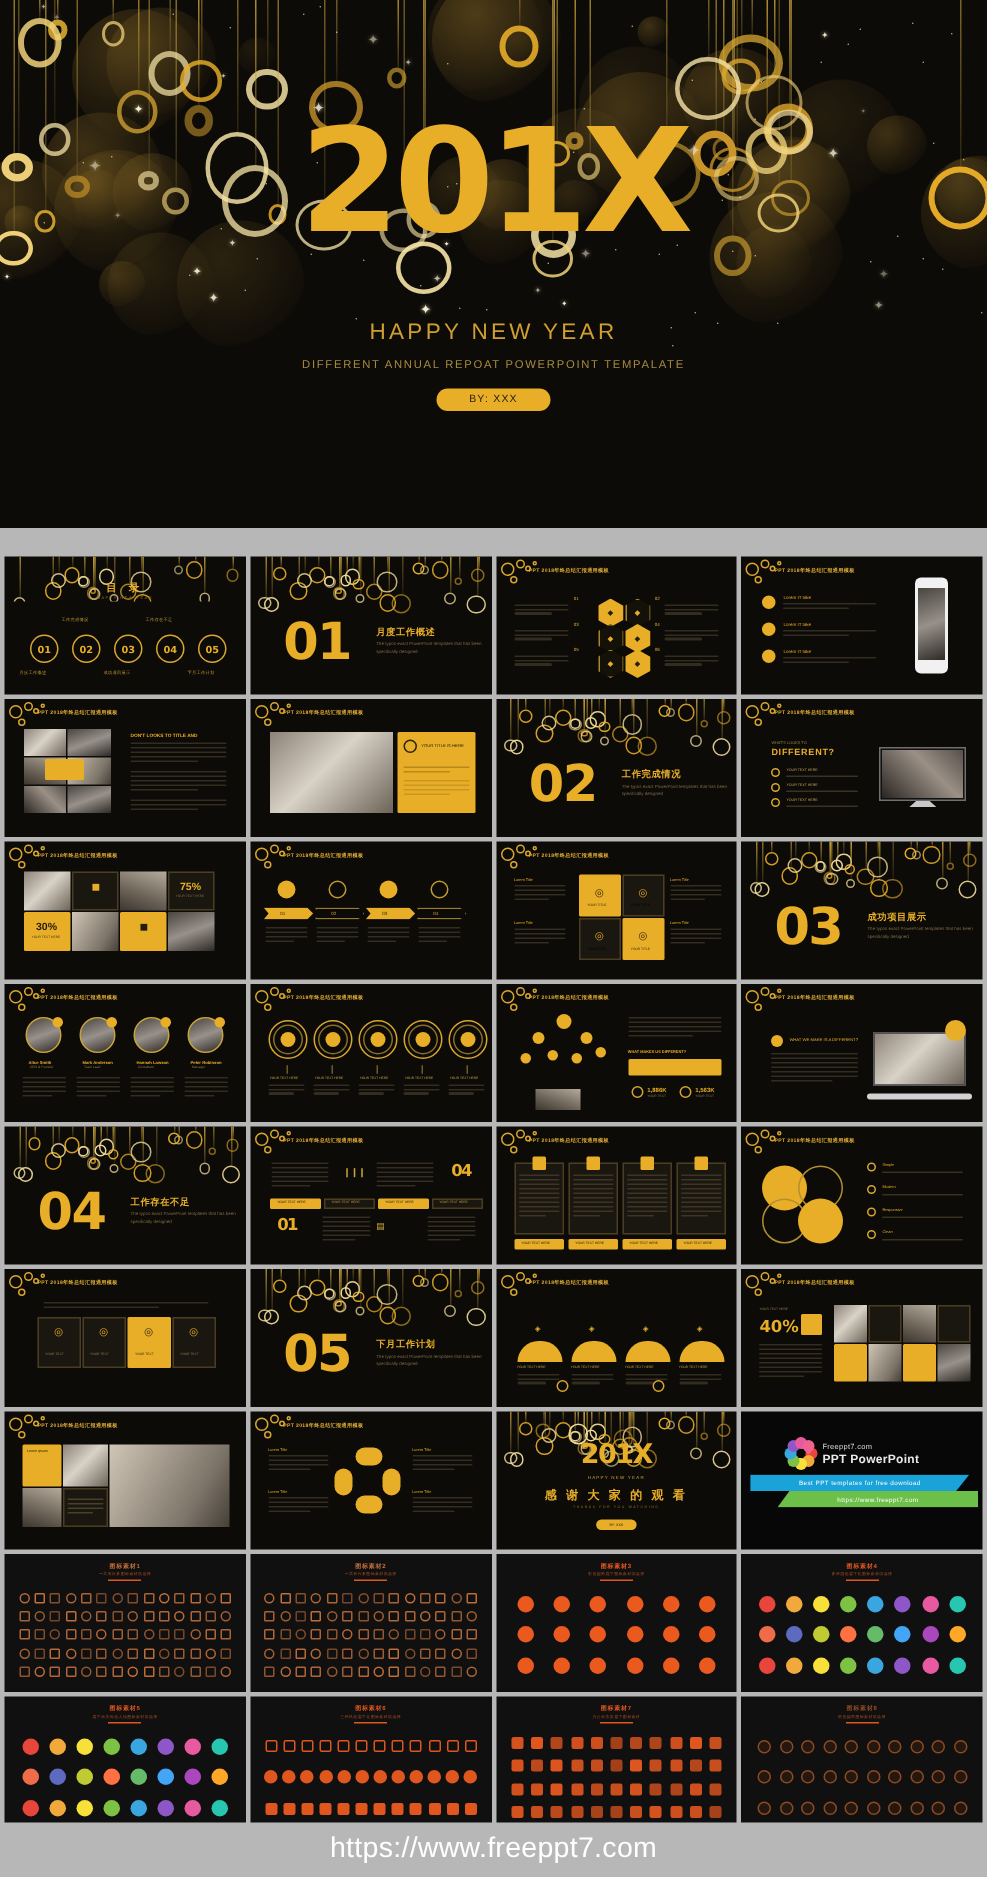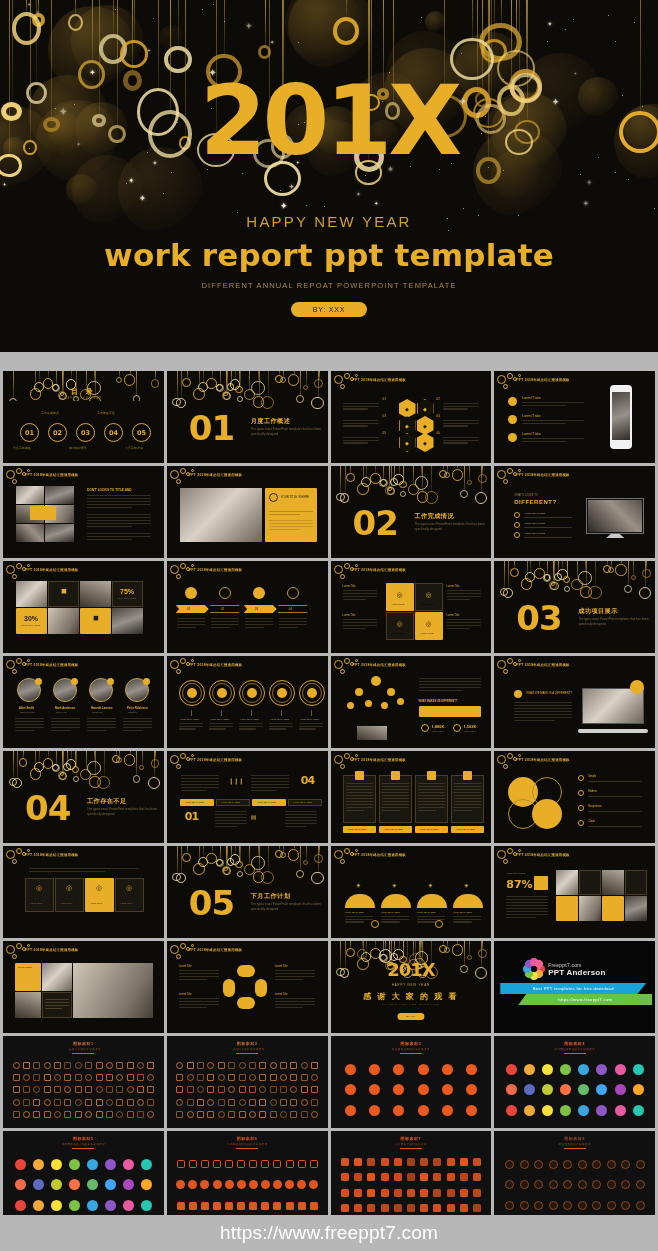--- a/index.html
+++ b/index.html
@@ -397,21 +397,20 @@
         <div class="dotstar" style="left: 627.56px; top: 178.901px;"></div>
         <div class="dotstar" style="left: 518.08px; top: 215.18px;"></div>
       </div>
 
     <div class="year-wrap">
       <div class="year">201X</div>
     </div>
 
     <div class="hero-texts">
       <div class="happy">HAPPY NEW YEAR</div>
-      <div class="maintitle">work report ppt template</div>
       <div class="subtitle">DIFFERENT ANNUAL REPOAT POWERPOINT TEMPALATE</div>
       <div class="bybadge">BY:  XXX</div>
     </div>
   </div>
 
   <div class="grid" id="grid">
       <div class="thumb">
         <div style="position: absolute; left: 0px; top: 0px; right: 0px; height: 30px; overflow: hidden;">
           <div class="hang" style="left: 44.9788px; height: 6.93773px; opacity: 0.47;"></div>
           <div class="ring" style="left: 39.5147px; top: 6.93773px; width: 10.9283px; height: 10.9283px; border-width: 1px; border-color: rgb(232, 174, 40); opacity: 0.89;"></div>
@@ -1357,21 +1356,21 @@
       <div class="thumb">
         <div class="corner-rings">
           <div class="cr" style="left: 1px; top: 2px; width: 9px; height: 9px;"></div>
           <div class="cr" style="left: 11px; top: 0px; width: 6px; height: 6px;"></div>
           <div class="cr" style="left: 7px; top: 11px; width: 5px; height: 5px;"></div>
           <div class="cr" style="left: 17px; top: 4px; width: 4px; height: 4px;"></div>
           <div class="cr" style="left: 22px; top: 1px; width: 3px; height: 3px;"></div>
         </div>
         <div class="tag-head">PPT 2018年终总结汇报通用模板</div>
         <div style="position: absolute; left: 12px; top: 26px; font-size: 2.2px; color: rgb(139, 122, 74);">YOUR TEXT HERE</div>
-        <div style="position: absolute; left: 12px; top: 32px; font-size: 11px; font-weight: 700; color: rgb(232, 174, 40); font-family: &quot;DejaVu Sans&quot;, sans-serif;">87%</div>
+        <div style="position: absolute; left: 12px; top: 32px; font-size: 11px; font-weight: 700; color: rgb(232, 174, 40); font-family: &quot;DejaVu Sans&quot;, sans-serif;">40%</div>
         <div class="chip" style="left: 40px; top: 30px; width: 14px; height: 14px; position: absolute;"></div>
         <div class="txtline" style="left: 12px; top: 50px; width: 42px; background: rgb(51, 45, 32);"></div>
         <div class="txtline" style="left: 12px; top: 53px; width: 42px; background: rgb(51, 45, 32);"></div>
         <div class="txtline" style="left: 12px; top: 56px; width: 42px; background: rgb(51, 45, 32);"></div>
         <div class="txtline" style="left: 12px; top: 59px; width: 42px; background: rgb(51, 45, 32);"></div>
         <div class="txtline" style="left: 12px; top: 62px; width: 42px; background: rgb(51, 45, 32);"></div>
         <div class="txtline" style="left: 12px; top: 65px; width: 42px; background: rgb(51, 45, 32);"></div>
         <div class="txtline" style="left: 12px; top: 68px; width: 42px; background: rgb(51, 45, 32);"></div>
         <div class="txtline" style="left: 12px; top: 71px; width: 29.4px; background: rgb(51, 45, 32);"></div>
         <div class="photo p1" style="position: absolute; left: 62px; top: 24px; width: 22px; height: 25px;"></div>
@@ -1517,21 +1516,21 @@
             <div class="petal" style="background: rgb(242, 169, 59); left: 10.9497px; top: 10.9497px; transform: rotate(45deg);"></div>
             <div class="petal" style="background: rgb(247, 224, 58); left: 6px; top: 13px; transform: rotate(90deg);"></div>
             <div class="petal" style="background: rgb(125, 194, 66); left: 1.05025px; top: 10.9497px; transform: rotate(135deg);"></div>
             <div class="petal" style="background: rgb(58, 166, 224); left: -1px; top: 6px; transform: rotate(180deg);"></div>
             <div class="petal" style="background: rgb(142, 87, 199); left: 1.05025px; top: 1.05025px; transform: rotate(225deg);"></div>
             <div class="petal" style="background: rgb(232, 90, 160); left: 6px; top: -1px; transform: rotate(270deg);"></div>
             <div class="petal" style="background: rgb(240, 98, 146); left: 10.9497px; top: 1.05025px; transform: rotate(315deg);"></div>
           </div>
           <div>
             <div class="brand-txt1">Freeppt7.com</div>
-            <div class="brand-txt2">PPT Anderson</div>
+            <div class="brand-txt2">PPT PowerPoint</div>
           </div>
         </div>
         <div class="banner blue">Best PPT templates for free download</div>
         <div class="banner green">https://www.freeppt7.com</div>
       </div>
       <div class="thumb sheet">
         <div class="sheet-title" style="top: 5px; color: rgb(196, 112, 58);">图标素材1</div>
         <div class="sheet-sub" style="top: 11px;">一共有许多图标素材供选择</div>
         <div class="sheet-rule" style="top: 17px;"></div>
         <div class="icon-grid" style="left: 8px; top: 23px; right: 8px; grid-template-columns: repeat(14, 1fr); grid-template-rows: repeat(5, 1fr); width: 145px; height: 62px;">

